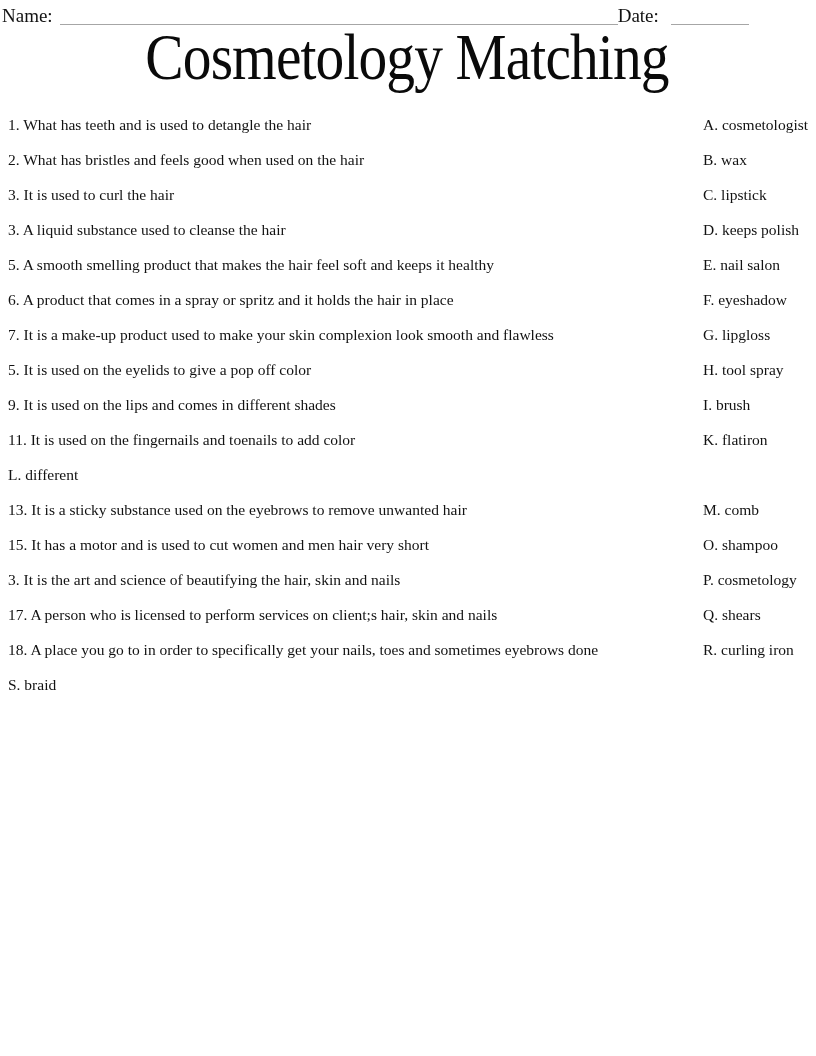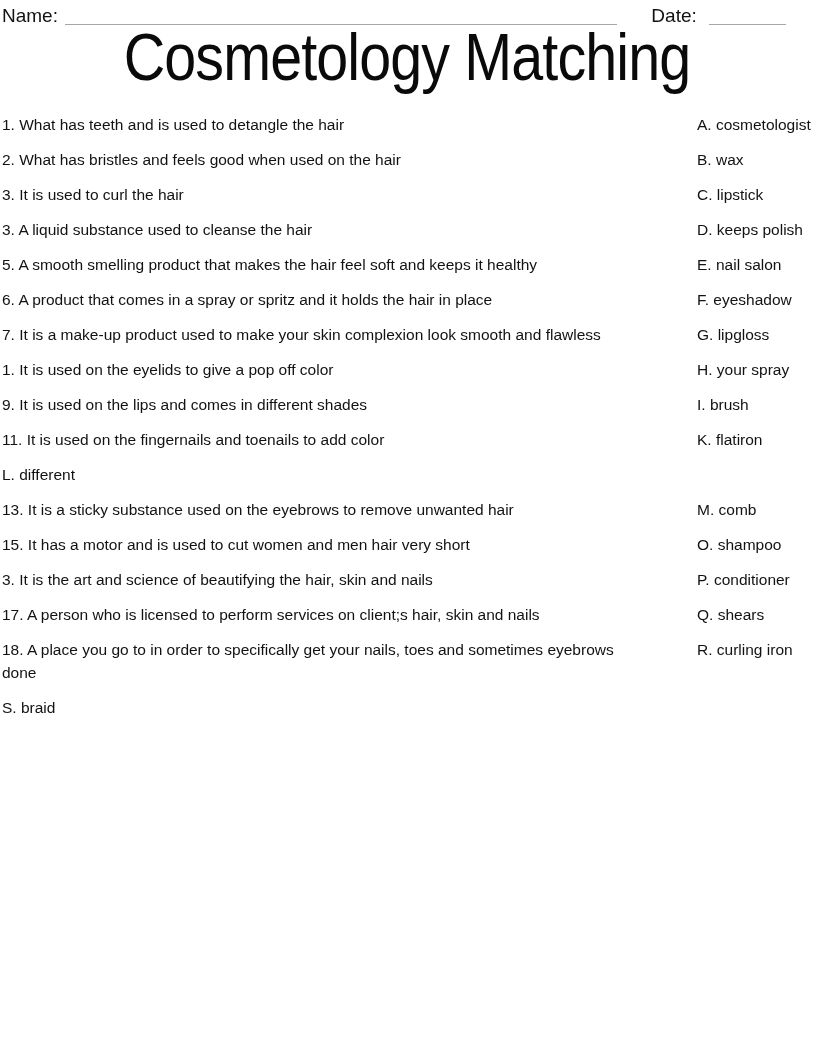--- a/index.html
+++ b/index.html
@@ -7,21 +7,21 @@
     padding: 0;
     background: #ffffff;
   }
   .page {
     position: relative;
     width: 816px;
     height: 1056px;
     box-sizing: border-box;
     background: #ffffff;
     color: #121212;
-    font-family: Liberation Sans, sans-serif;
+    font-family: Liberation Serif, serif;
     overflow: hidden;
     padding: 4px 4px 0 2px;
   }
   
   .header-row {
     display: flex;
     align-items: flex-end;
     height: 24px;
     font-size: 19px;
     line-height: 24px;
@@ -29,21 +29,20 @@
   .fill-line {
     border-bottom: 1px solid #a6a6a6;
     height: 1px;
     margin-bottom: 3px;
   }
   .name-line {
     width: 558px;
     margin-left: 7px;
   }
   .date-label {
-    margin-left: 34px;
   }
   .date-line {
     width: 78px;
     margin-left: 12px;
     margin-right: 26px;
   }
   
   .title {
     margin-top: -5px;
     text-align: center;
@@ -59,20 +58,21 @@
   
   .rows {
     margin-top: 22px;
     font-size: 15.5px;
     line-height: 23px;
   }
   .match-row {
     display: flex;
     align-items: flex-start;
     margin-bottom: 12px;
+    margin-left: 6px;
   }
   .question {
     width: 695px;
     box-sizing: border-box;
     padding-right: 62px;
   }
   .answer {
     white-space: nowrap;
   }
 </style>
@@ -113,22 +113,22 @@
     </div>
     <div class="match-row">
       <div class="question">6. A product that comes in a spray or spritz and it holds the hair in place</div>
       <div class="answer">F. eyeshadow</div>
     </div>
     <div class="match-row">
       <div class="question">7. It is a make-up product used to make your skin complexion look smooth and flawless</div>
       <div class="answer">G. lipgloss</div>
     </div>
     <div class="match-row">
-      <div class="question">1. It is used on the eyelids to give a pop off color</div>
-      <div class="answer">H. your spray</div>
+      <div class="question">5. It is used on the eyelids to give a pop off color</div>
+      <div class="answer">H. tool spray</div>
     </div>
     <div class="match-row">
       <div class="question">9. It is used on the lips and comes in different shades</div>
       <div class="answer">I. brush</div>
     </div>
     <div class="match-row">
       <div class="question">11. It is used on the fingernails and toenails to add color</div>
       <div class="answer">K. flatiron</div>
     </div>
     <div class="match-row">
@@ -137,21 +137,21 @@
     <div class="match-row">
       <div class="question">13. It is a sticky substance used on the eyebrows to remove unwanted hair</div>
       <div class="answer">M. comb</div>
     </div>
     <div class="match-row">
       <div class="question">15. It has a motor and is used to cut women and men hair very short</div>
       <div class="answer">O. shampoo</div>
     </div>
     <div class="match-row">
       <div class="question">3. It is the art and science of beautifying the hair, skin and nails</div>
-      <div class="answer">P. conditioner</div>
+      <div class="answer">P. cosmetology</div>
     </div>
     <div class="match-row">
       <div class="question">17. A person who is licensed to perform services on client;s hair, skin and nails</div>
       <div class="answer">Q. shears</div>
     </div>
     <div class="match-row">
       <div class="question">18. A place you go to in order to specifically get your nails, toes and sometimes eyebrows done</div>
       <div class="answer">R. curling iron</div>
     </div>
     <div class="match-row">

